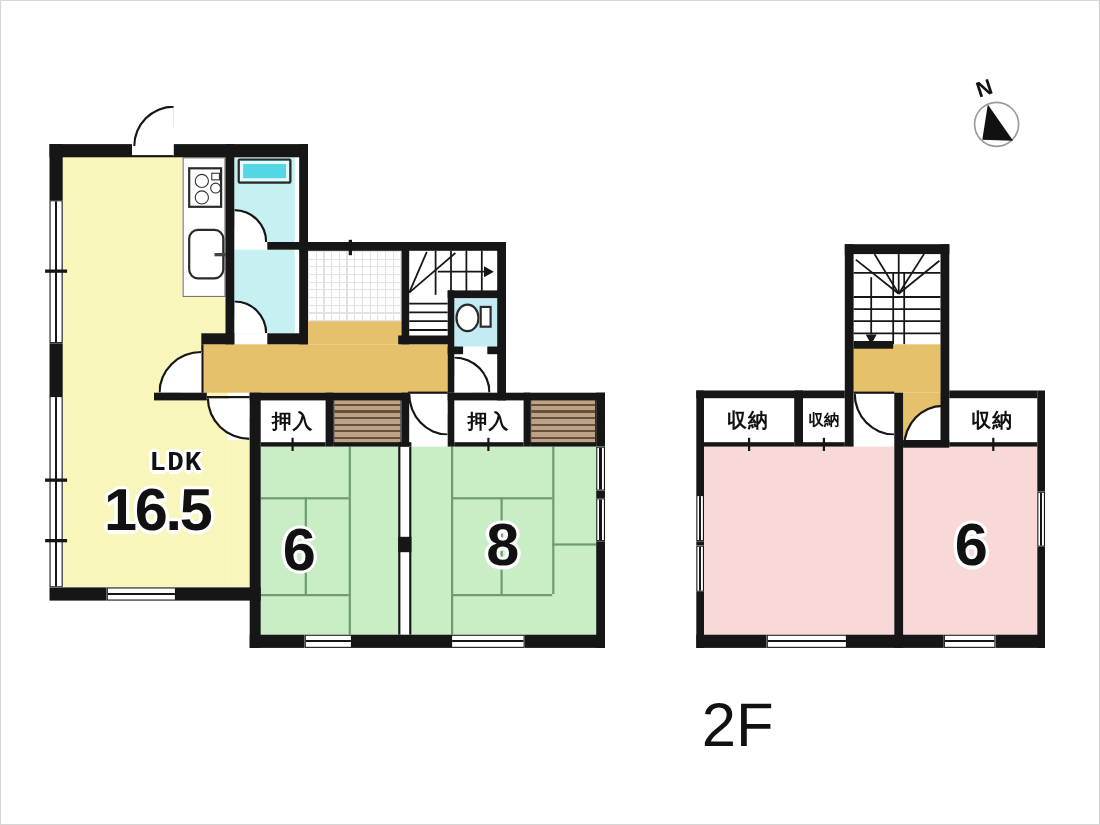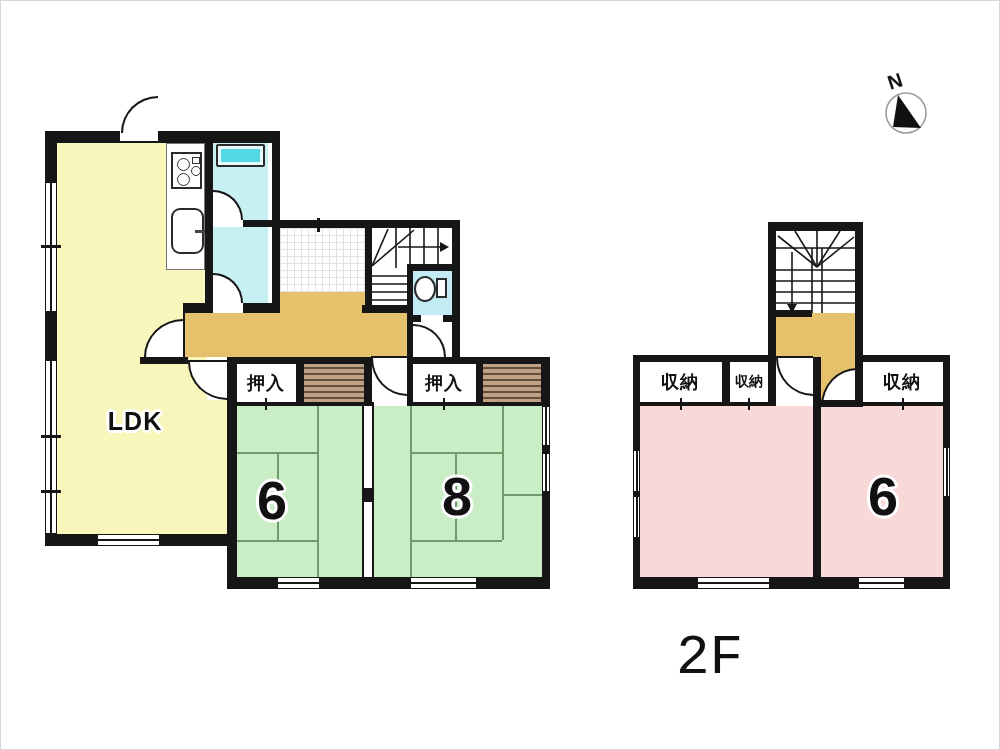--- a/index.html
+++ b/index.html
@@ -239,30 +239,31 @@
   <div class="wall" style="left:633px;top:577px;width:64px;height:12px;"></div>
   <div class="wall" style="left:770px;top:577px;width:88px;height:12px;"></div>
   <div class="wall" style="left:905px;top:577px;width:45px;height:12px;"></div>
 
   <div class="winV" style="left:633px;top:450px;width:7px;height:42px;"></div>
   <div class="winV" style="left:633px;top:496px;width:7px;height:42px;"></div>
   <div class="winV" style="left:943px;top:447px;width:7px;height:50px;"></div>
   <div class="winH" style="left:697px;top:577px;width:73px;height:12px;"></div>
   <div class="winH" style="left:858px;top:577px;width:47px;height:12px;"></div>
 
-  <div class="label ldk" style="left:135px;top:421px;">LDK</div>
+  <div class="label ldk" style="left:160px;top:421px;font-family:Liberation Mono, monospace;">LDK</div>
+  <div class="label num" style="left:143px;top:464px;">16.5</div>
   <div class="label num" style="left:271px;top:500px;">6</div>
   <div class="label num" style="left:456px;top:496px;">8</div>
   <div class="label jp" style="left:266px;top:383px;">押入</div>
   <div class="label jp" style="left:444px;top:383px;">押入</div>
   <div class="label num" style="left:882px;top:496px;">6</div>
   <div class="label jp" style="left:680px;top:382px;">収納</div>
   <div class="label jps" style="left:749px;top:382px;">収納</div>
   <div class="label jp" style="left:902px;top:382px;">収納</div>
-  <div class="floorlbl" style="left:676px;top:626px;font-family:Liberation Mono, monospace;">2F</div>
+  <div class="floorlbl" style="left:638px;top:626px;">2F</div>
 
   <svg style="left:880px;top:88px;" width="52" height="52" viewBox="880 88 52 52">
     <circle cx="906" cy="113" r="20" fill="none" stroke="#9a9a9a" stroke-width="1.5"></circle>
     <polygon points="898,95 921,128 893,127" fill="#111"></polygon>
   </svg>
   <div class="abs" style="left:888px;top:70px;font-size:20px;font-weight:bold;color:#111;transform:rotate(-18deg);">N</div>
 
 </div>
 
 </body></html>

